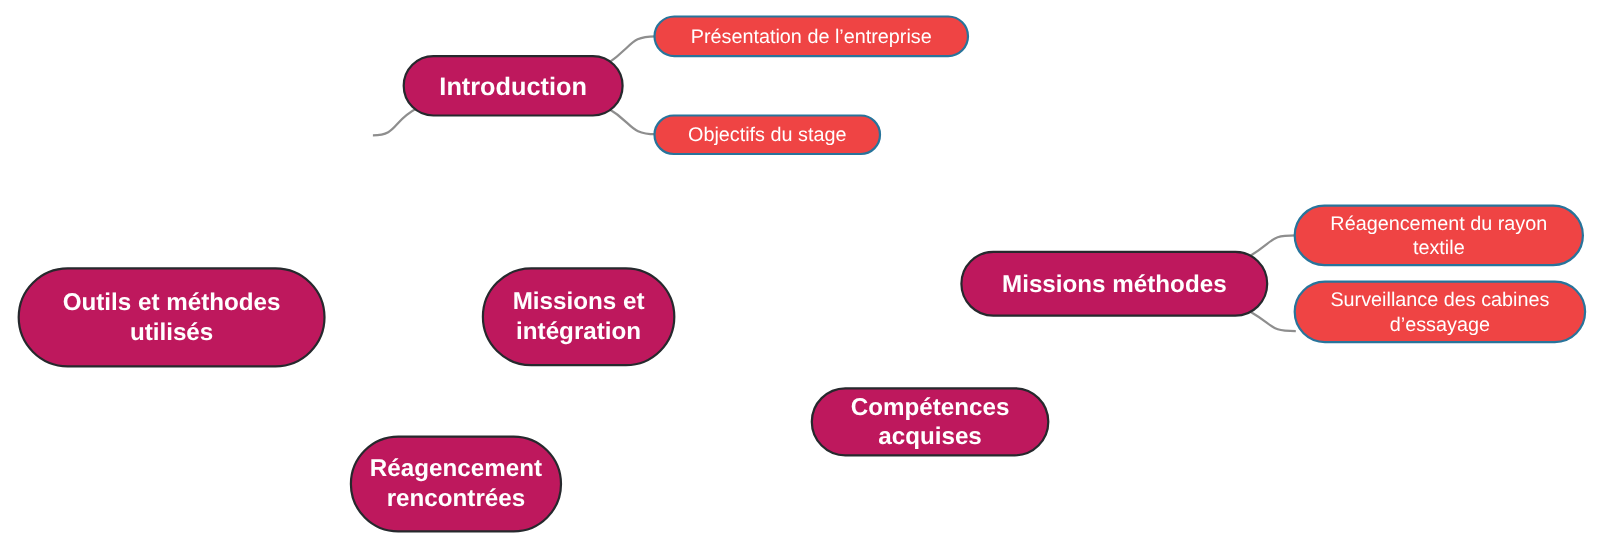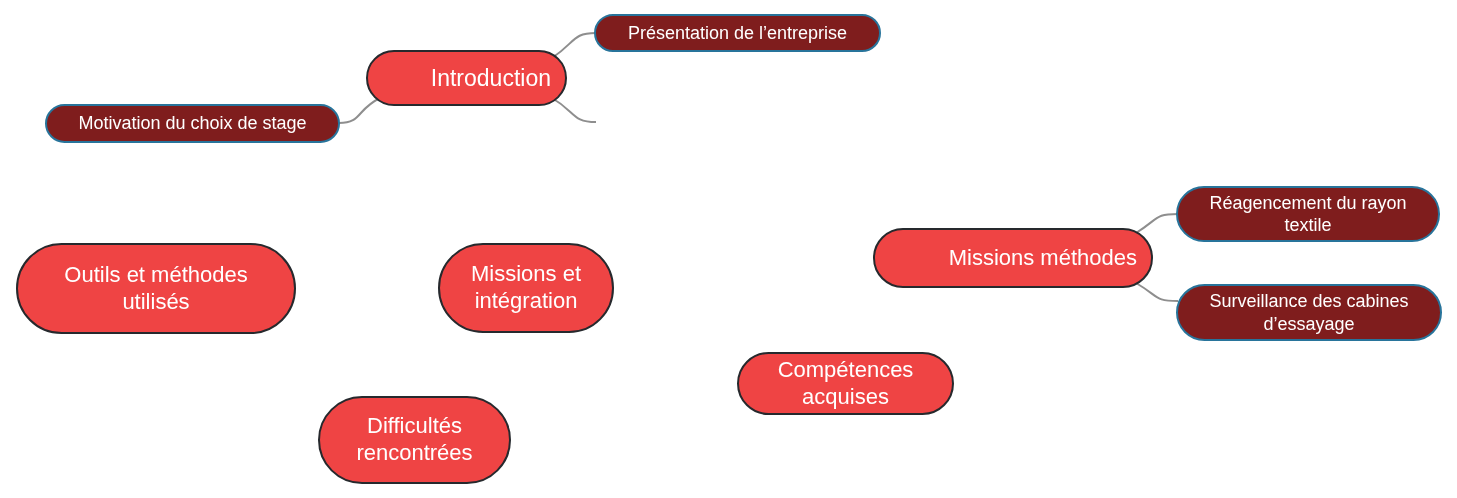--- a/index.html
+++ b/index.html
@@ -34,46 +34,45 @@
     box-sizing: border-box;
     display: flex;
     align-items: center;
     justify-content: center;
     text-align: center;
     color: #ffffff;
     padding: 0 14px;
     cursor: default;
   }
   .node-main {
-    background: #ef4444;
+    background: #be185d;
     border: 2px solid #26292d;
     border-radius: 60px;
-    font-weight: normal;
+    font-weight: bold;
     font-size: 22px;
     line-height: 1.22;
-    justify-content: flex-end;
   }
   .node-sub {
-    background: #7f1d1d;
+    background: #ef4444;
     border: 2px solid #28749b;
     border-radius: 40px;
     font-weight: normal;
     font-size: 18px;
     line-height: 1.25;
   }
   
   #n-introduction  { left: 366px;  top: 50px;  width: 201px; height: 56px; font-size: 23px; }
   #n-presentation  { left: 594px;  top: 14px;  width: 287px; height: 38px; }
   #n-objectifs     { left: 594px;  top: 104px; width: 207px; height: 37px; }
   #n-motivation    { left: 45px;   top: 104px; width: 295px; height: 39px; }
   #n-outils        { left: 16px;   top: 243px; width: 280px; height: 91px; }
   #n-accueil       { left: 438px;  top: 243px; width: 176px; height: 90px; }
   #n-missions      { left: 873px;  top: 228px; width: 280px; height: 60px; }
   #n-reagencement  { left: 1176px; top: 186px; width: 264px; height: 56px; }
-  #n-surveillance  { left: 1176px; top: 284px; width: 266px; height: 57px; align-items: center; }
+  #n-surveillance  { left: 1176px; top: 255px; width: 266px; height: 57px; align-items: center; }
   #n-difficultes   { left: 318px;  top: 396px; width: 193px; height: 88px; }
   #n-competences   { left: 737px;  top: 352px; width: 217px; height: 63px; }
 </style>
 </head>
 <body>
 
 <div id="canvas">
 
   <svg id="connector-layer" viewBox="0 0 1457 498" xmlns="http://www.w3.org/2000/svg">
     <path d="M 552 58 C 576 42, 572 33, 596 33"></path>
@@ -84,24 +83,24 @@
   </svg>
 
   <div class="node node-main" id="n-introduction">
     <span>Introduction</span>
   </div>
 
   <div class="node node-sub" id="n-presentation">
     <span>Présentation de l’entreprise</span>
   </div>
 
+  <div class="node node-sub" id="n-objectifs">
+    <span>Objectifs du stage</span>
+  </div>
 
-  <div class="node node-sub" id="n-motivation">
-    <span>Motivation du choix de stage</span>
-  </div>
 
   <div class="node node-main" id="n-outils">
     <span>Outils et méthodes utilisés</span>
   </div>
 
   <div class="node node-main" id="n-accueil">
     <span>Missions et intégration</span>
   </div>
 
   <div class="node node-main" id="n-missions">
@@ -110,20 +109,20 @@
 
   <div class="node node-sub" id="n-reagencement">
     <span>Réagencement du rayon textile</span>
   </div>
 
   <div class="node node-sub" id="n-surveillance">
     <span>Surveillance des cabines d’essayage</span>
   </div>
 
   <div class="node node-main" id="n-difficultes">
-    <span>Difficultés rencontrées</span>
+    <span>Réagencement rencontrées</span>
   </div>
 
   <div class="node node-main" id="n-competences">
     <span>Compétences acquises</span>
   </div>
 
 </div>
 
 </body></html>

